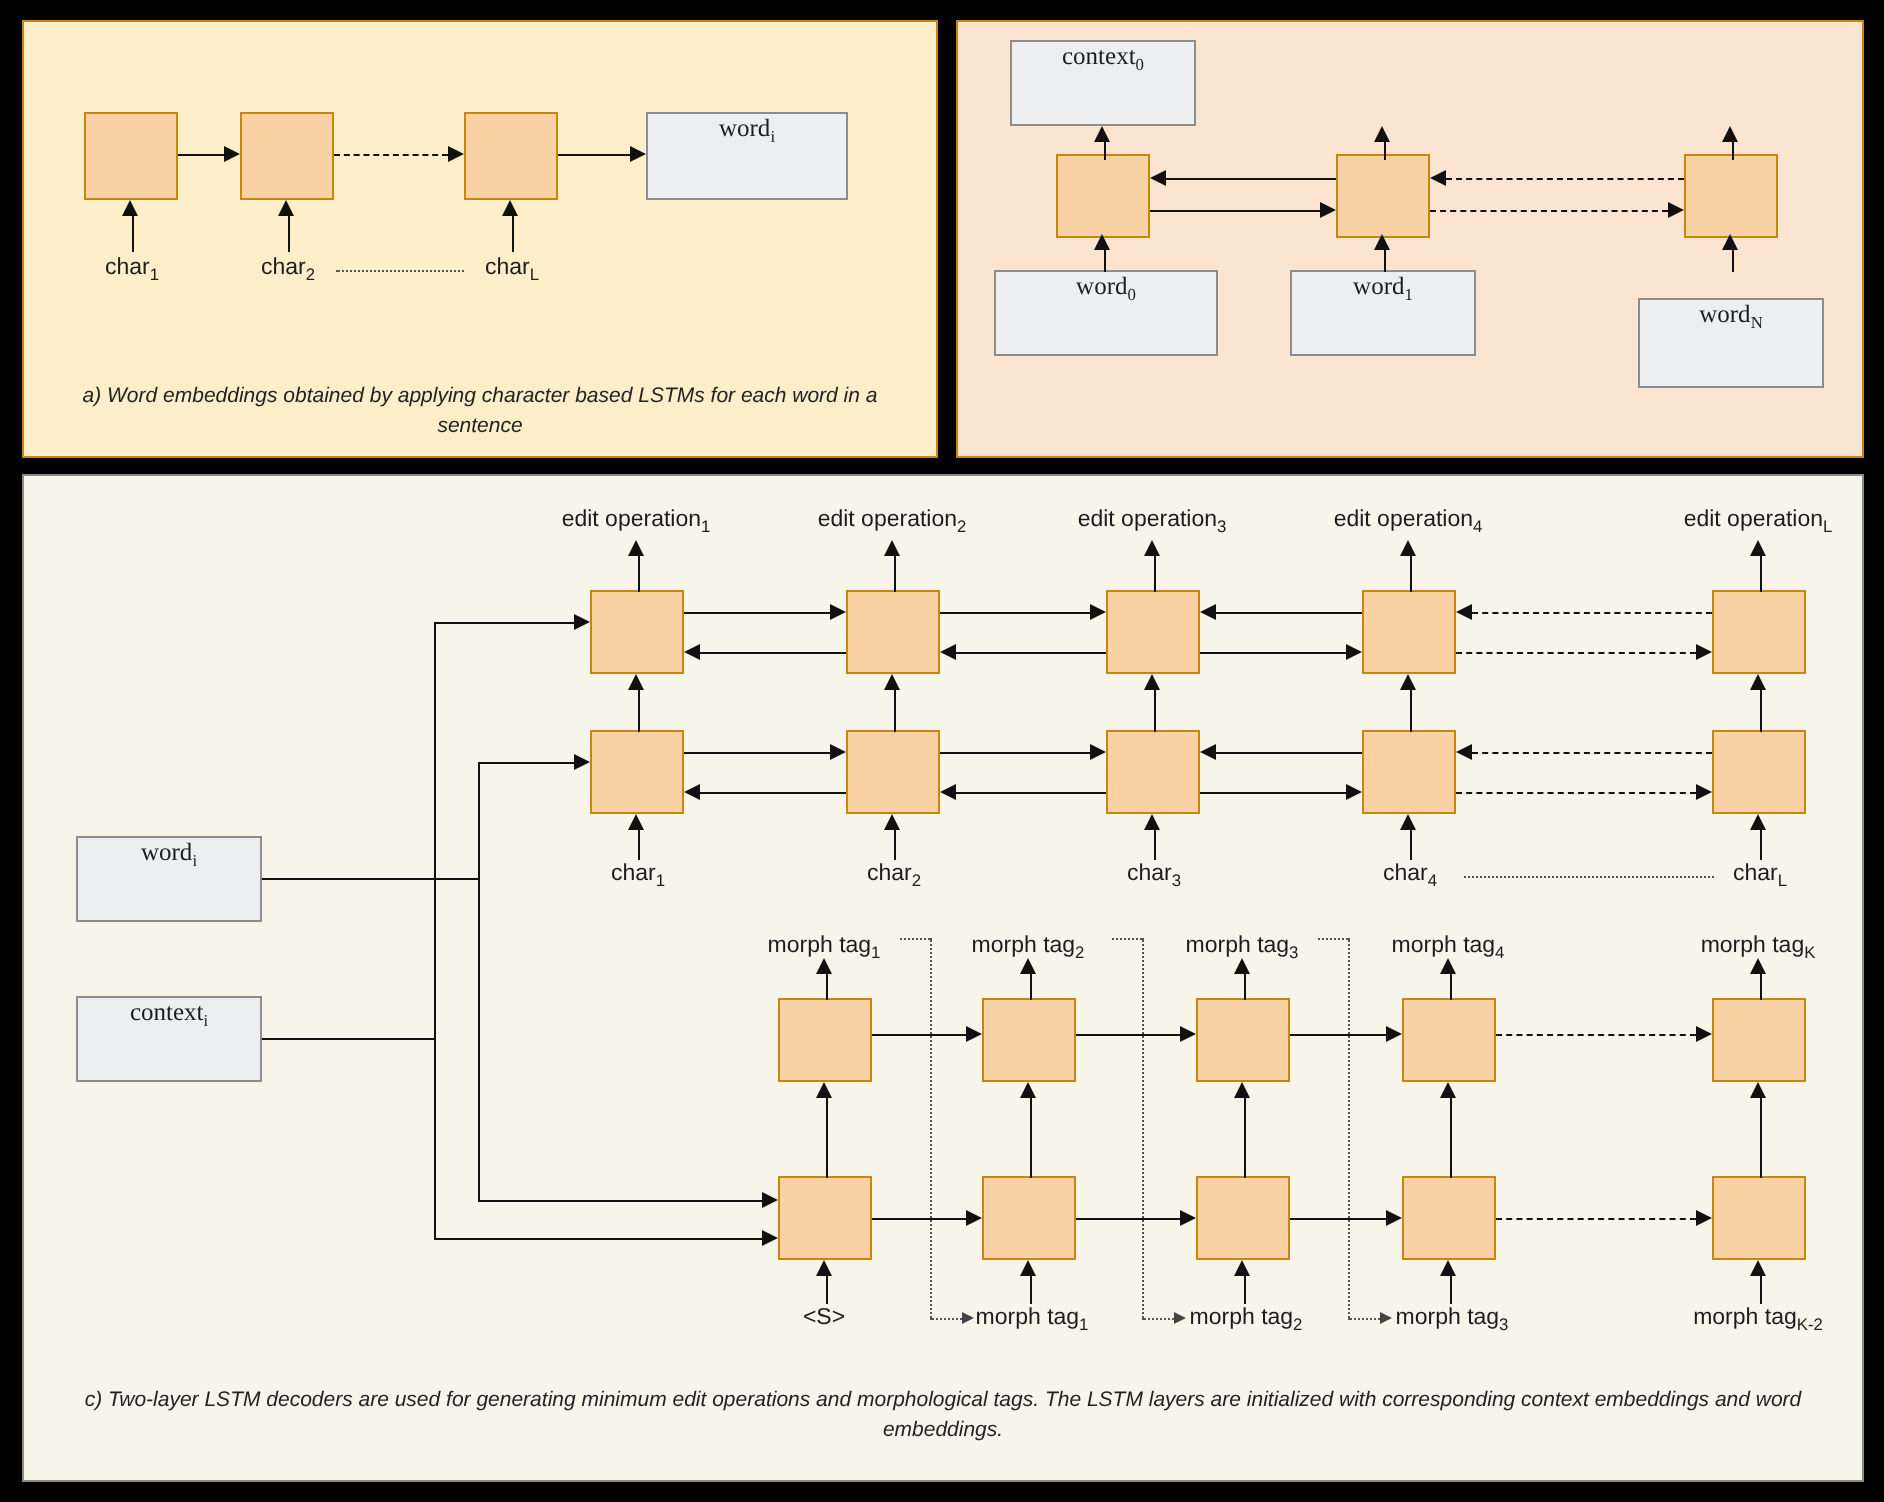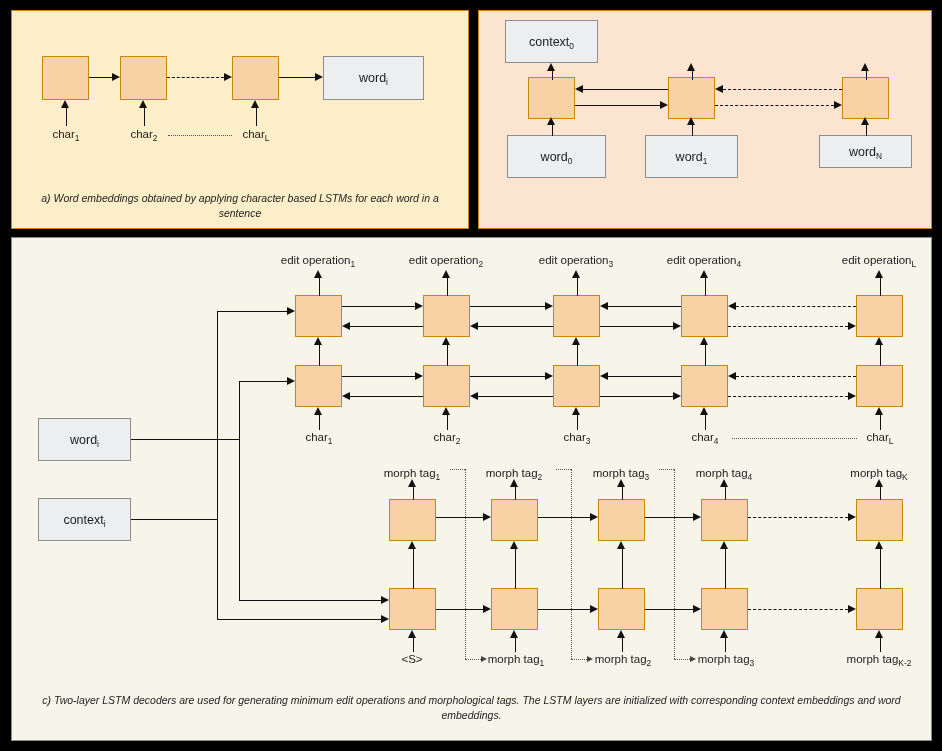--- a/index.html
+++ b/index.html
@@ -16,22 +16,22 @@
            background:#f7f4ea;border:1px solid #8a8a8a;}
 
   .caption{position:absolute;left:0;right:0;text-align:center;
            font-style:italic;font-size:10.5px;color:#222;line-height:1.45;
            padding:0 28px;box-sizing:border-box;}
 
   
   .cell{position:absolute;background:#f8d2a4;border:1.6px solid #c8860d;
         box-sizing:border-box;}
   .gbox{position:absolute;background:#eceef0;border:1.6px solid #8d8d8d;
-        box-sizing:border-box;display:flex;align-items:center;
-        justify-content:center;font-size:12.5px;color:#1c1c1c;}
+        box-sizing:border-box;display:flex;
+        justify-content:center;font-size:12.5px;color:#1c1c1c;font-family:Liberation Serif, serif;}
   .lbl{position:absolute;font-size:11.5px;color:#1c1c1c;white-space:nowrap;
        transform:translateX(-50%);}
   sub{font-size:8.4px;vertical-align:baseline;position:relative;top:3px;}
 
   
   .h{position:absolute;height:0;border-top:1.4px solid #111;}
   .v{position:absolute;width:0;border-left:1.4px solid #111;}
   .h.d{border-top-style:dashed;}
   .h.dt{border-top:1.2px dotted #555;}
   .v.dt{border-left:1.2px dotted #555;}
@@ -89,27 +89,27 @@
   <div class="panel" id="panel-b">
 
     <div class="gbox" style="left:26px;top:9px;width:93px;height:43px;">
       <span><span>context</span><sub>0</sub></span>
     </div>
 
     <div class="cell" style="left:49px;top:66px;width:47px;height:42px;"></div>
     <div class="cell" style="left:189px;top:66px;width:47px;height:42px;"></div>
     <div class="cell" style="left:363px;top:66px;width:47px;height:42px;"></div>
 
-    <div class="gbox" style="left:28px;top:124px;width:99px;height:43px;">
+    <div class="gbox" style="left:18px;top:124px;width:112px;height:43px;">
       <span><span>word</span><sub>0</sub></span>
     </div>
     <div class="gbox" style="left:166px;top:124px;width:93px;height:43px;">
       <span><span>word</span><sub>1</sub></span>
     </div>
-    <div class="gbox" style="left:340px;top:124px;width:93px;height:33px;">
+    <div class="gbox" style="left:340px;top:138px;width:93px;height:45px;">
       <span><span>word</span><sub>N</sub></span>
     </div>
 
     <div class="v" style="left:72.5px;top:59px;height:10px;"></div>
     <div class="ar u" style="left:68px;top:52px;"></div>
     <div class="v" style="left:212.5px;top:59px;height:10px;"></div>
     <div class="ar u" style="left:208px;top:52px;"></div>
     <div class="v" style="left:386.5px;top:59px;height:10px;"></div>
     <div class="ar u" style="left:382px;top:52px;"></div>
 

